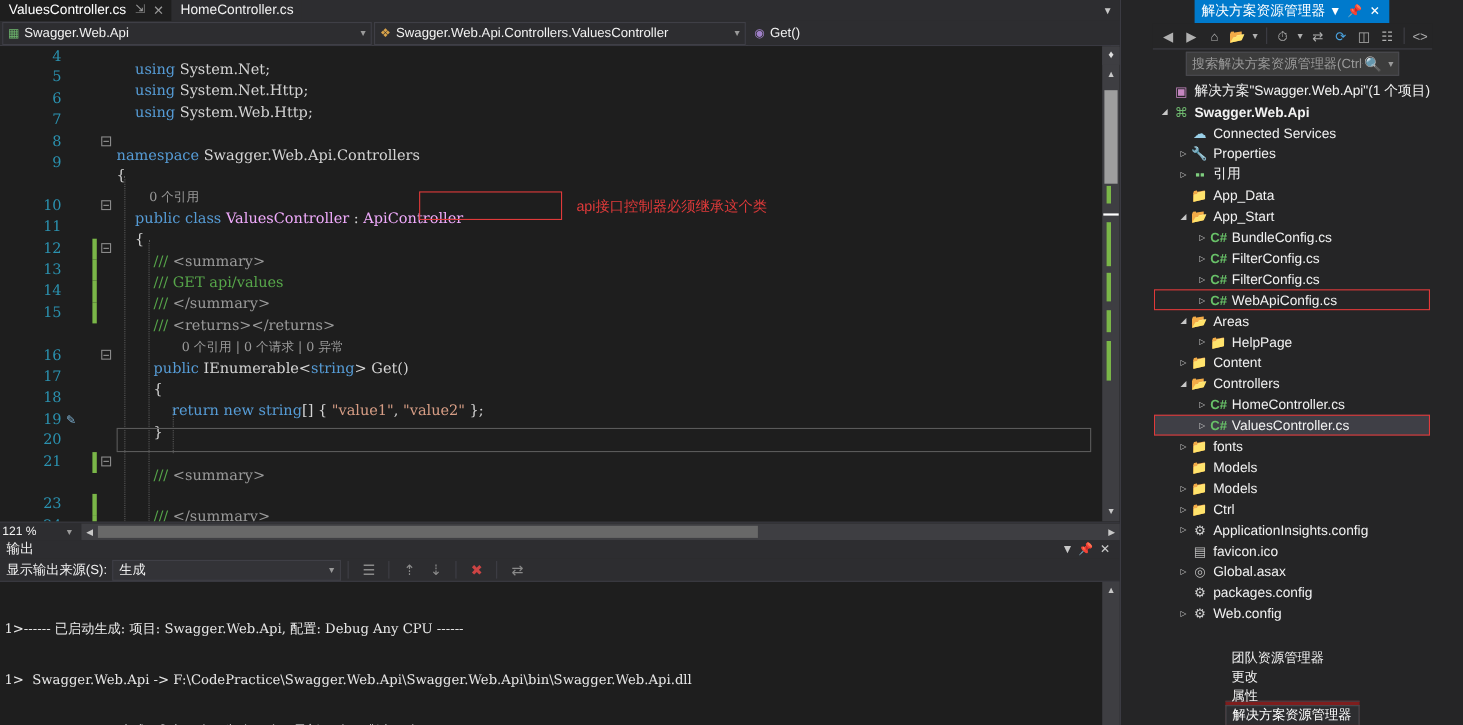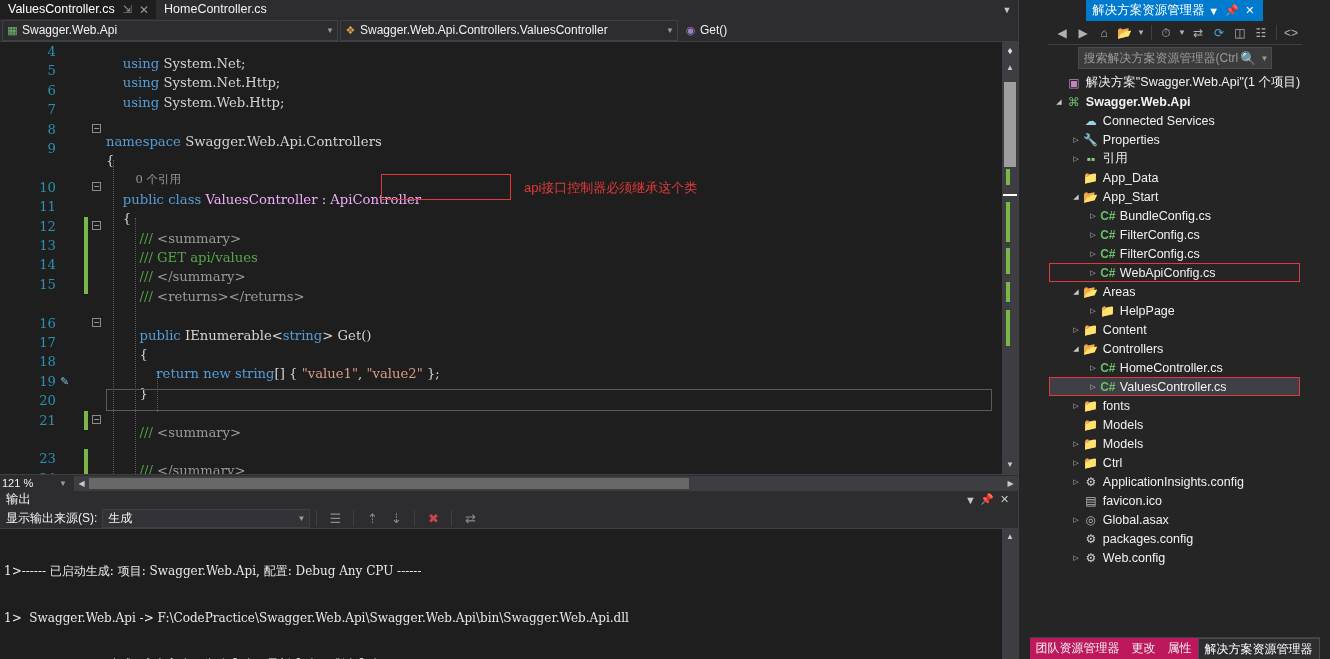--- a/index.html
+++ b/index.html
@@ -216,22 +216,23 @@
   .ic-wrench{ color: #d0d0d0; }
   .ic-ref   { color: #7fcf7f; }
   .ic-folder{ color: #dcb67a; }
   .ic-folder-open { color: #dcb67a; }
   .ic-cs    { color: #68c068; font-weight: bold; font-size: 10px; }
   .ic-cfg   { color: #d0d0d0; }
   .ic-ico   { color: #bbbbbb; }
   .ic-asax  { color: #bbbbbb; }
 
   .se-bottom-tabs {
-    height: 22px; background: #be185d; display: flex; align-items: stretch; justify-content: flex-end;
+    height: 22px; background: #7f1d1d; display: flex; align-items: stretch; justify-content: flex-end;
     border-top: 1px solid #3f3f46;
+    flex-direction: column;
   }
   .se-btab { padding: 0 6px; display: flex; align-items: center; font-size: 12px; color: #f1f1f1; }
   .se-btab.active { background: #2d2d30; border: 1px solid #4a4a4f; border-bottom: none; color: #ffffff; }
 </style>
 </head>
 <body>
 
 <div class="app">
 
   <div class="left-col">
@@ -279,20 +280,21 @@
             <div class="row" style="position: absolute; top: 58.2px; left: 0px; right: 0px;"><span class="gutter-num">7</span><span class="code"></span></div>
             <div class="row" style="position: absolute; top: 77.6px; left: 0px; right: 0px;"><span class="gutter-num">8</span><span class="fold">−</span><span class="code"><span class="k-blue">namespace</span><span class="k-white"> Swagger.Web.Api.Controllers</span></span></div>
             <div class="row" style="position: absolute; top: 97px; left: 0px; right: 0px;"><span class="gutter-num">9</span><span class="code"><span class="k-white">{</span></span></div>
             <div class="row" style="position: absolute; top: 116.4px; left: 0px; right: 0px;"><span class="code codelens" style="left: 135.6px;">0 个引用</span></div>
             <div class="row" style="position: absolute; top: 135.8px; left: 0px; right: 0px;"><span class="gutter-num">10</span><span class="fold">−</span><span class="code"><span class="k-white">    </span><span class="k-blue">public</span><span class="k-white"> </span><span class="k-blue">class</span><span class="k-white"> </span><span class="k-type">ValuesController</span><span class="k-white"> : </span><span class="k-type">ApiController</span></span></div>
             <div class="row" style="position: absolute; top: 155.2px; left: 0px; right: 0px;"><span class="gutter-num">11</span><span class="code"><span class="k-white">    {</span></span></div>
             <div class="row" style="position: absolute; top: 174.6px; left: 0px; right: 0px;"><span class="gutter-num">12</span><span class="chgbar green"></span><span class="fold">−</span><span class="code"><span class="k-white">        </span><span class="k-green">/// </span><span class="k-gray">&lt;summary&gt;</span></span></div>
             <div class="row" style="position: absolute; top: 194px; left: 0px; right: 0px;"><span class="gutter-num">13</span><span class="chgbar green"></span><span class="code"><span class="k-white">        </span><span class="k-green">/// GET api/values</span></span></div>
             <div class="row" style="position: absolute; top: 213.4px; left: 0px; right: 0px;"><span class="gutter-num">14</span><span class="chgbar green"></span><span class="code"><span class="k-white">        </span><span class="k-green">/// </span><span class="k-gray">&lt;/summary&gt;</span></span></div>
             <div class="row" style="position: absolute; top: 232.8px; left: 0px; right: 0px;"><span class="gutter-num">15</span><span class="chgbar green"></span><span class="code"><span class="k-white">        </span><span class="k-green">/// </span><span class="k-gray">&lt;returns&gt;&lt;/returns&gt;</span></span></div>
+            <div class="row" style="position: absolute; top: 252.2px; left: 0px; right: 0px;"><span class="code codelens" style="left: 165.2px;">0 个引用 | 0 个请求 | 0 异常</span></div>
             <div class="row" style="position: absolute; top: 271.6px; left: 0px; right: 0px;"><span class="gutter-num">16</span><span class="fold">−</span><span class="code"><span class="k-white">        </span><span class="k-blue">public</span><span class="k-white"> IEnumerable&lt;</span><span class="k-blue">string</span><span class="k-white">&gt; Get()</span></span></div>
             <div class="row" style="position: absolute; top: 291px; left: 0px; right: 0px;"><span class="gutter-num">17</span><span class="code"><span class="k-white">        {</span></span></div>
             <div class="row" style="position: absolute; top: 310.4px; left: 0px; right: 0px;"><span class="gutter-num">18</span><span class="code"><span class="k-white">            </span><span class="k-blue">return</span><span class="k-white"> </span><span class="k-blue">new</span><span class="k-white"> </span><span class="k-blue">string</span><span class="k-white">[] { </span><span class="k-str">"value1"</span><span class="k-white">, </span><span class="k-str">"value2"</span><span class="k-white"> };</span></span></div>
             <div class="row" style="position: absolute; top: 329.8px; left: 0px; right: 0px;"><span class="gutter-num">19</span><span class="glyph" style="color: rgb(127, 179, 213); font-size: 11px;">✎</span><span class="code"><span class="k-white">        }</span></span></div>
             <div class="row" style="position: absolute; top: 349.2px; left: 0px; right: 0px;"><span class="gutter-num">20</span><span class="code"></span></div>
             <div class="row" style="position: absolute; top: 368.6px; left: 0px; right: 0px;"><span class="gutter-num">21</span><span class="chgbar green"></span><span class="fold">−</span><span class="code"><span class="k-white">        </span><span class="k-green">/// </span><span class="k-gray">&lt;summary&gt;</span></span></div>
             <div class="row" style="position: absolute; top: 407.4px; left: 0px; right: 0px;"><span class="gutter-num">23</span><span class="chgbar green"></span><span class="code"><span class="k-white">        </span><span class="k-green">/// </span><span class="k-gray">&lt;/summary&gt;</span></span></div>
             <div class="row" style="position: absolute; top: 426.8px; left: 0px; right: 0px;"><span class="gutter-num">24</span><span class="chgbar green"></span><span class="code"><span class="k-white">        </span><span class="k-green">/// </span><span class="k-gray">&lt;param name="id"&gt;&lt;/param&gt;</span></span></div>
           </div>
 

